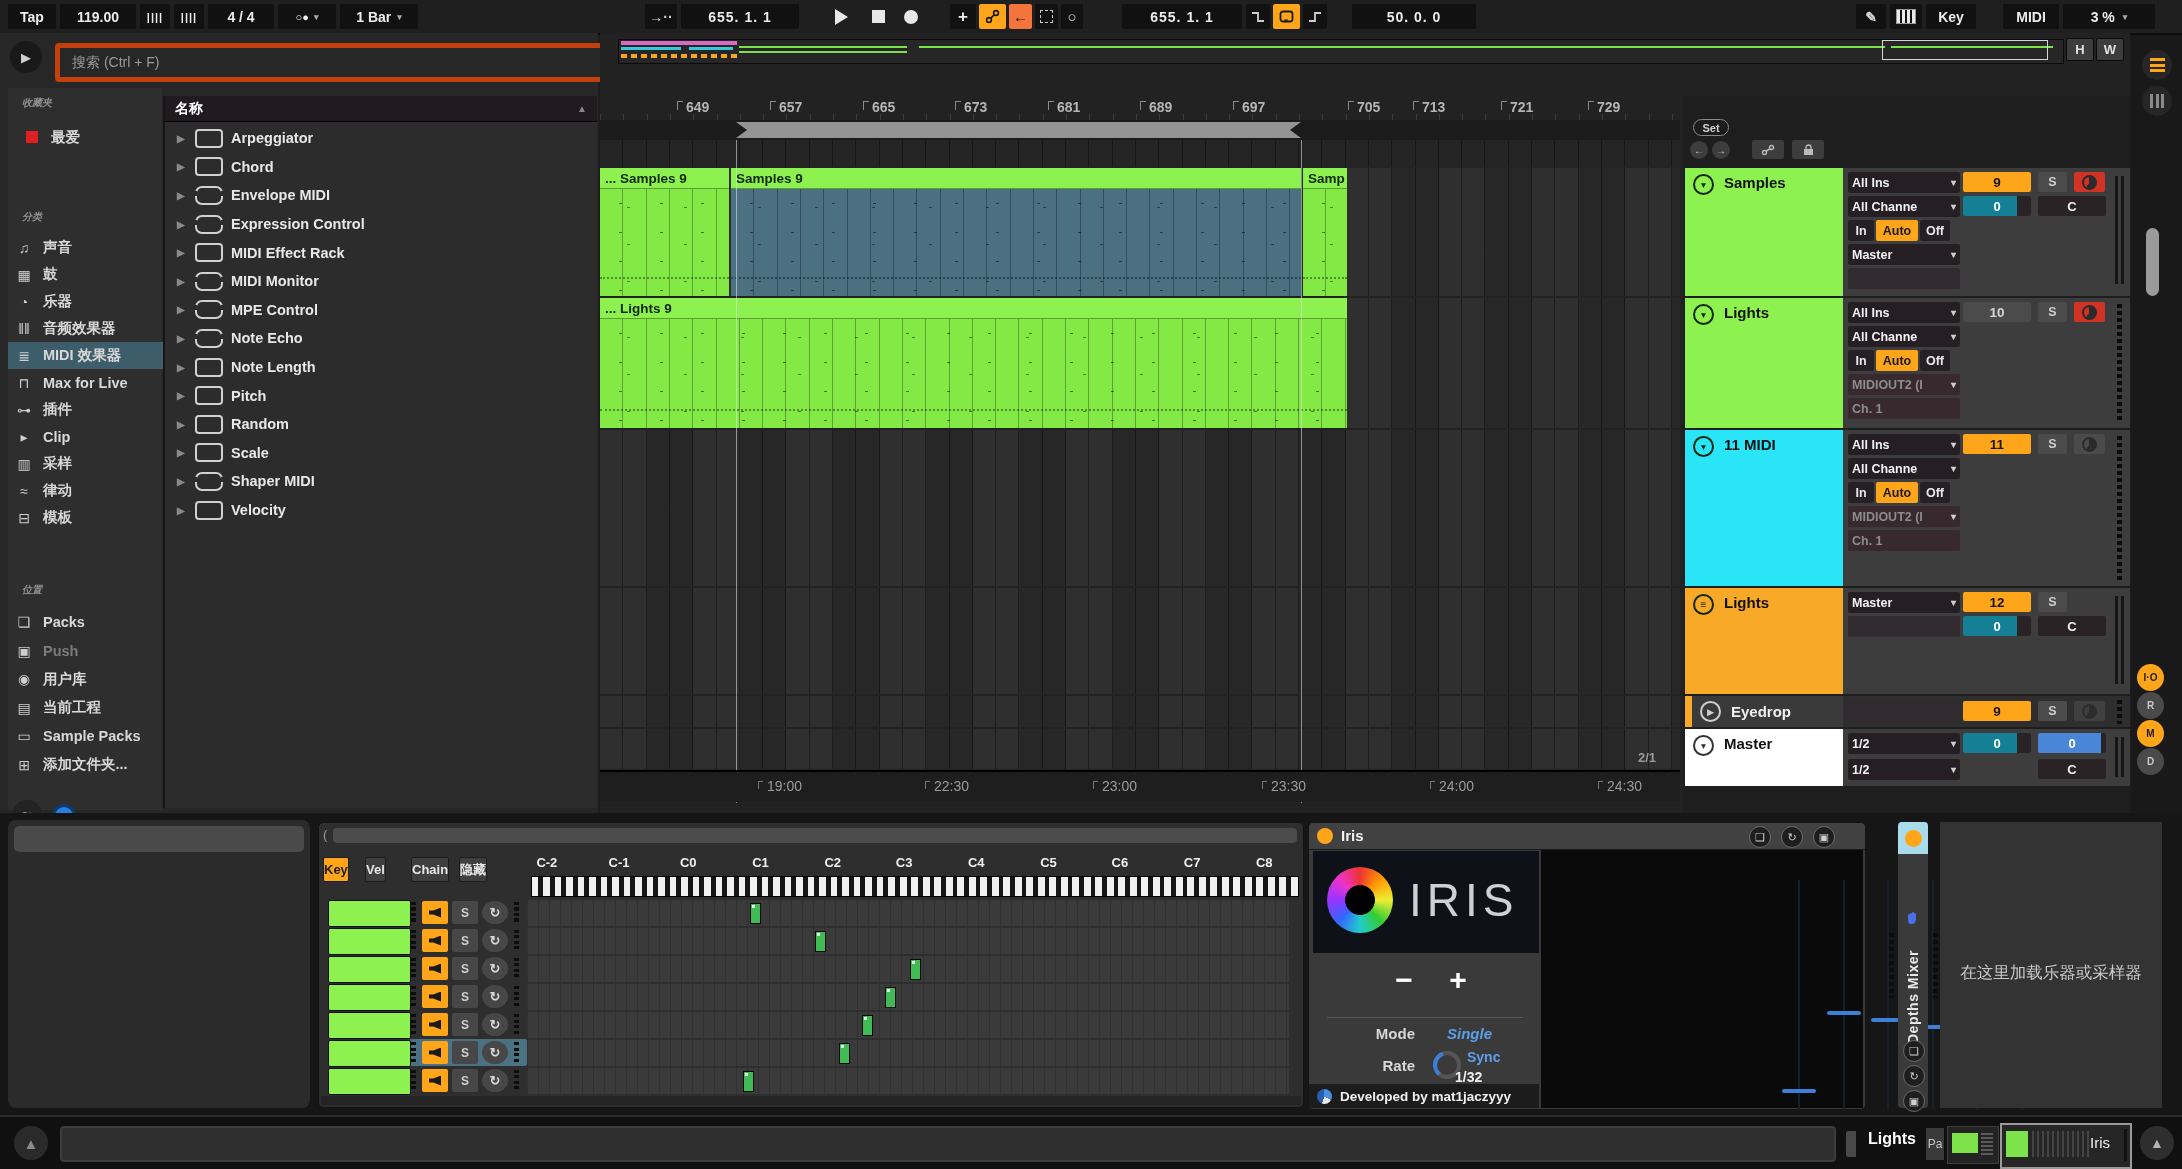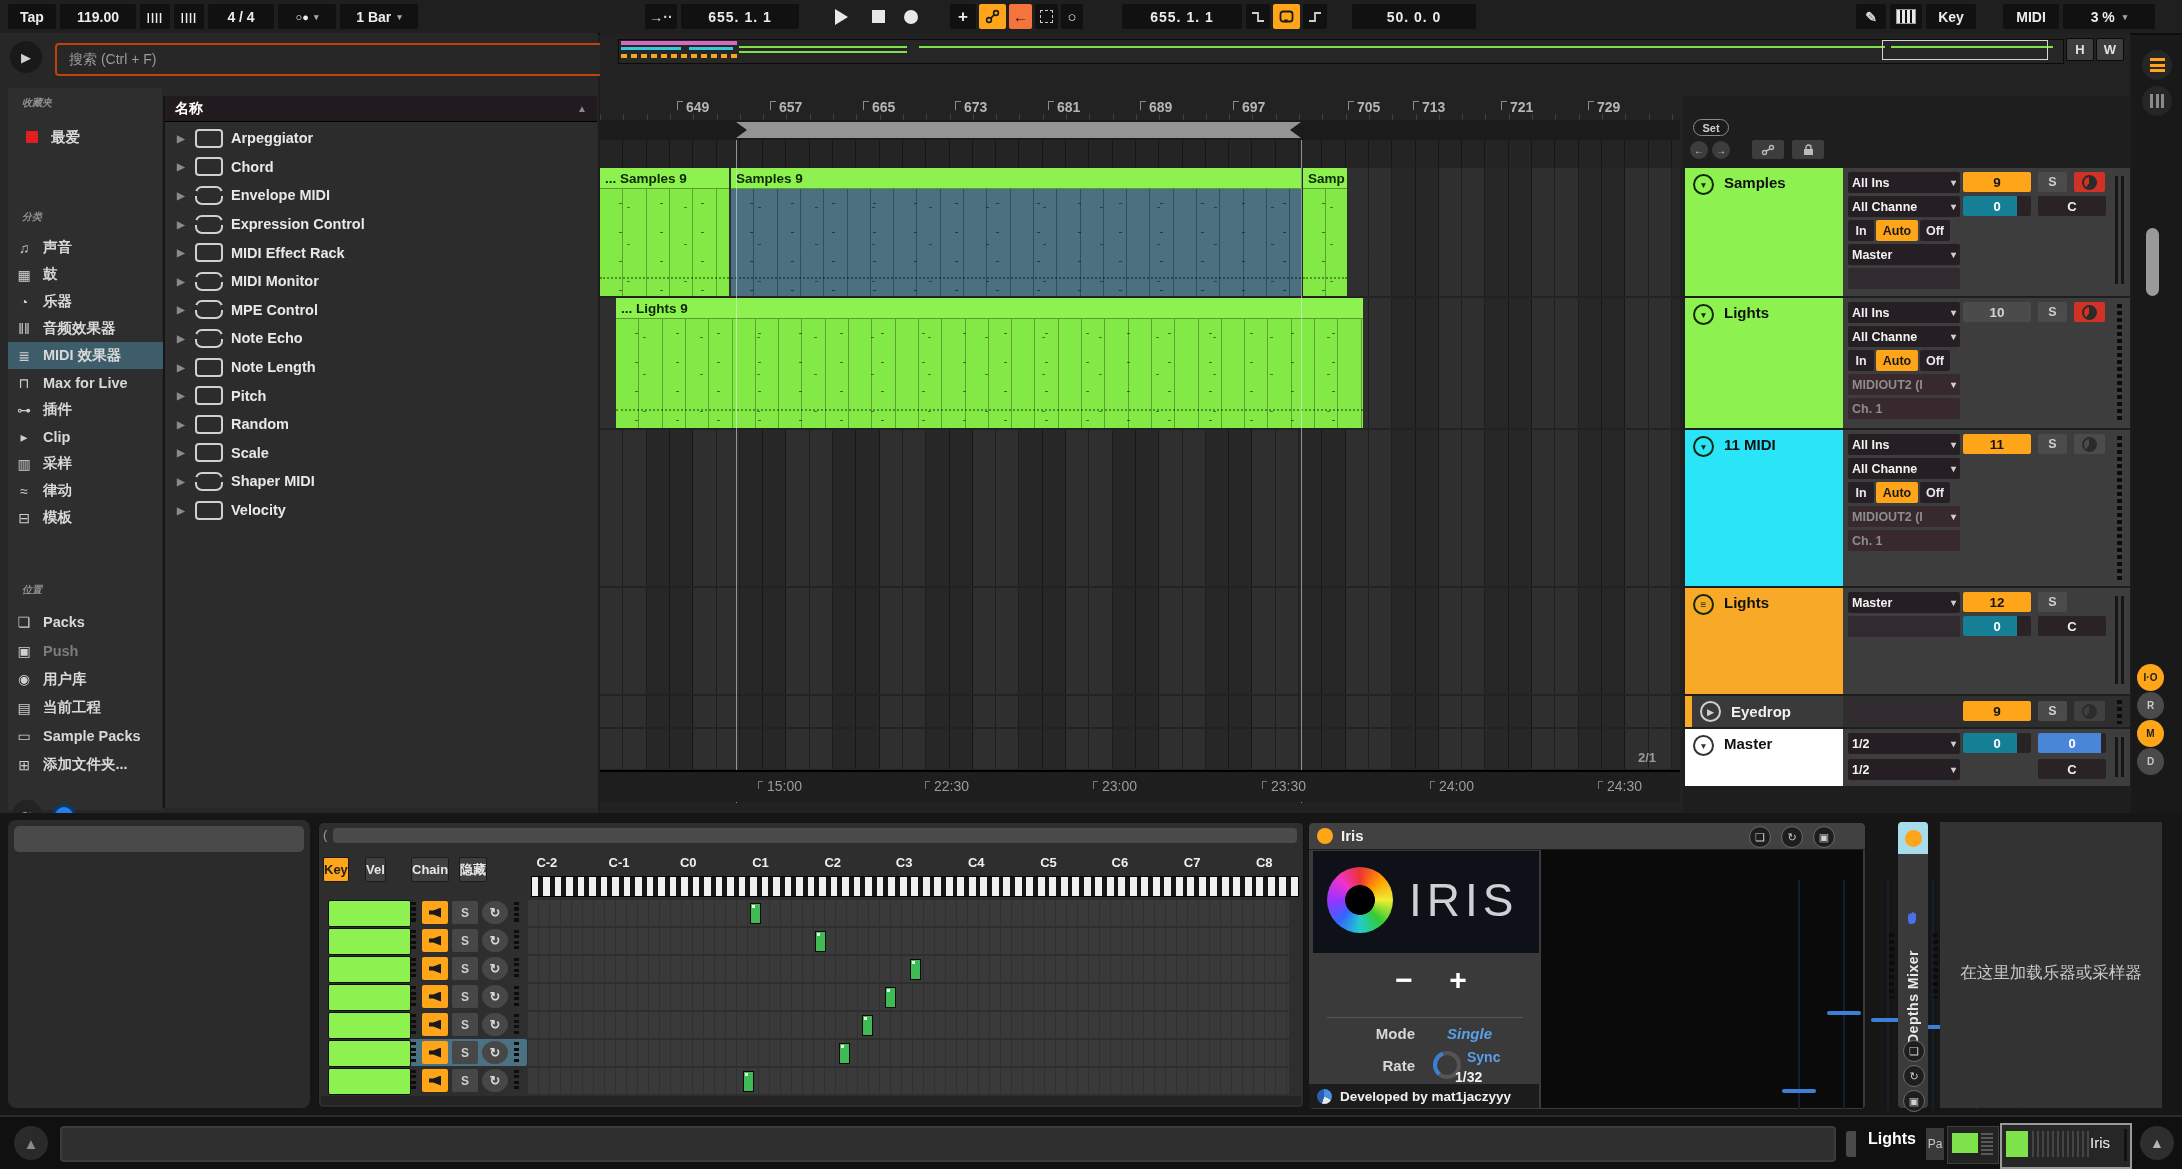--- a/index.html
+++ b/index.html
@@ -11,21 +11,21 @@
   .tbox{position:absolute;top:4px;height:25px;background:#111;color:#ececec;display:flex;align-items:center;justify-content:center;
     font-size:14px;font-weight:bold;border-radius:2px;}
   .tbox.orange{background:#ffa519;color:#111;}
   .tbox.salmon{background:#f4743b;color:#111;}
   .tri-right{width:0;height:0;border-top:8px solid transparent;border-bottom:8px solid transparent;border-left:13px solid #e8e8e8;}
   .sq{width:13px;height:13px;background:#e8e8e8;}
   .circ-rec{width:14px;height:14px;background:#e8e8e8;border-radius:50%;}
   .dashedsq{width:11px;height:11px;border:1.5px dashed #c8c8c8;}
   
   .browser{position:absolute;left:0;top:33px;width:598px;height:780px;background:#272727;}
-  .searchbox{position:absolute;left:55px;top:10px;width:536px;height:29px;border:2px solid #c2410c;border-radius:4px;background:#272727;
+  .searchbox{position:absolute;left:55px;top:10px;width:536px;height:29px;border:5px solid #c2410c;border-radius:4px;background:#272727;
     color:#9a9a9a;font-size:14px;display:flex;align-items:center;padding-left:12px;}
   .railhead{color:#8f8f8f;font-size:10px;font-weight:bold;font-style:italic;}
   .rail-item{position:absolute;left:8px;width:154px;height:27px;display:flex;align-items:center;gap:9px;color:#d8d8d8;font-size:14.5px;font-weight:bold;padding-left:6px;}
   .rail-item .ic{width:20px;text-align:center;color:#cfcfcf;font-weight:normal;font-size:14px;flex:0 0 20px;}
   .rail-item.sel{background:#3d5d6b;}
   .rail-item.dim{color:#7c7c7c;}
   .devlist{position:absolute;left:163px;top:63px;width:432px;height:712px;background:#2c2c2c;border-left:2px solid #151515;}
   .devhead{position:absolute;left:0;top:0;width:100%;height:26px;background:#211a1f;color:#fff;font-size:14px;font-weight:bold;
     display:flex;align-items:center;justify-content:space-between;padding:0 10px;box-sizing:border-box;border-bottom:1px solid #000;}
   .dev-row{position:relative;height:28.6px;display:flex;align-items:center;gap:8px;padding-left:12px;color:#e8e8e8;font-size:14.5px;font-weight:bold;}
@@ -489,40 +489,40 @@
       <div class="clip" style="left:131px;width:570px;">
         <div class="cliphead">Samples 9</div>
         <div class="clipbody" style="background-color:#4b7080;"></div>
       </div>
       <div class="clip" style="left:703px;width:44px;background:#82e945;">
         <div class="cliphead">Samp</div>
         <div class="clipbody"></div>
       </div>
     </div>
     <div class="gridrow" style="top:265px;width:1080px;height:130px;">
-      <div class="clip" style="left:16px;width:747px;background:#82e945;">
+      <div class="clip" style="left:0;width:747px;background:#82e945;">
         <div class="cliphead">... Lights 9</div>
         <div class="clipbody"></div>
       </div>
     </div>
     <div class="gridrow" style="top:397px;width:1080px;height:156px;"></div>
     <div class="gridrow" style="top:555px;width:1080px;height:106px;"></div>
     <div class="gridrow" style="top:663px;width:1080px;height:31px;"></div>
     <div class="gridrow" style="top:696px;width:1080px;height:40px;"></div>
 
     <div class="bx" style="left:1038px;top:717px;color:#9a9a9a;font-size:13px;font-weight:bold;">2/1</div>
 
     <div class="loopline" style="left:136px;"></div>
     <div class="loopline" style="left:701px;"></div>
 
     <div class="timeruler">
 
         <span class="time-lab" style="left: 158px;">
           <i></i>
-          <span>15:00</span>
+          <span>19:00</span>
         </span>
 
         <span class="time-lab" style="left: 325px;">
           <i></i>
           <span>22:30</span>
         </span>
 
         <span class="time-lab" style="left: 493px;">
           <i></i>
           <span>23:00</span>

